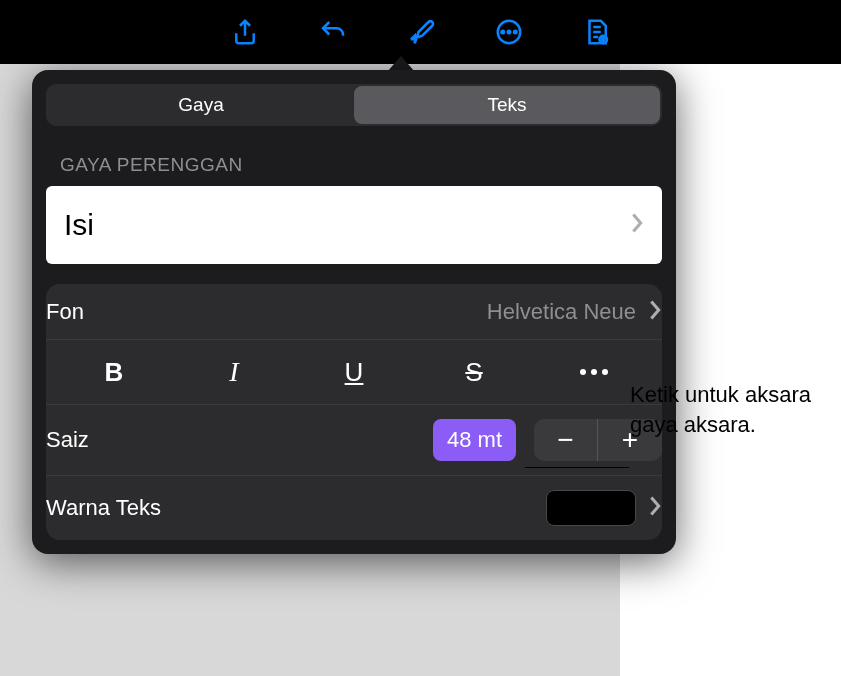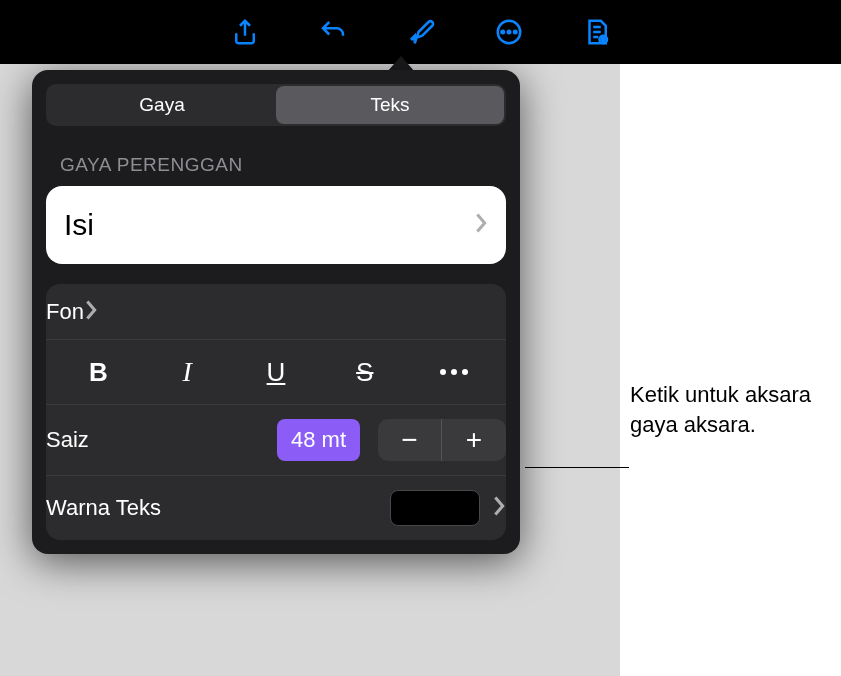--- a/index.html
+++ b/index.html
@@ -36,21 +36,21 @@
       left: 387px;
       width: 0; height: 0;
       border-left: 14px solid transparent;
       border-right: 14px solid transparent;
       border-bottom: 16px solid #1c1c1e;
     }
     .popover {
       position: absolute;
       top: 70px;
       left: 32px;
-      width: 488px;
+      width: 644px;
       background: #1c1c1e;
       border-radius: 16px;
       padding: 14px;
       box-shadow: 0 8px 40px rgba(0,0,0,0.6);
     }
     .seg-control {
       display: flex;
       background: #2c2c2e;
       border-radius: 10px;
       padding: 2px;
@@ -68,21 +68,21 @@
     .seg-item.active { background: #5a5a5e; }
     .section-header {
       color: #8e8e93;
       font-size: 19px;
       letter-spacing: 0.5px;
       text-transform: uppercase;
       padding: 6px 14px 10px;
     }
     .paragraph-style {
       background: #fff;
-      border-radius: 16px;
+      border-radius: 6px;
       padding: 22px 18px;
       display: flex;
       align-items: center;
       justify-content: space-between;
       cursor: pointer;
       margin-bottom: 20px;
     }
     .paragraph-style-label {
       color: #000;
       font-size: 30px;
@@ -268,20 +268,21 @@
       <svg viewBox="0 0 10 18" fill="none" stroke="currentColor" stroke-width="2.5">
           <path d="M2 2l6 7-6 7"></path>
         </svg>
     </span>
   </div>
 
   <div class="settings-group">
 
     <div class="row">
       <span class="row-label">Fon</span>
+      <span class="row-value">Helvetica Neue</span>
       <span class="chevron">
         <svg viewBox="0 0 10 18" fill="none" stroke="currentColor" stroke-width="2.5">
             <path d="M2 2l6 7-6 7"></path>
           </svg>
       </span>
     </div>
 
     <div class="row style-buttons-row">
       <div class="style-buttons">
         <div class="style-btn bold">B</div>

